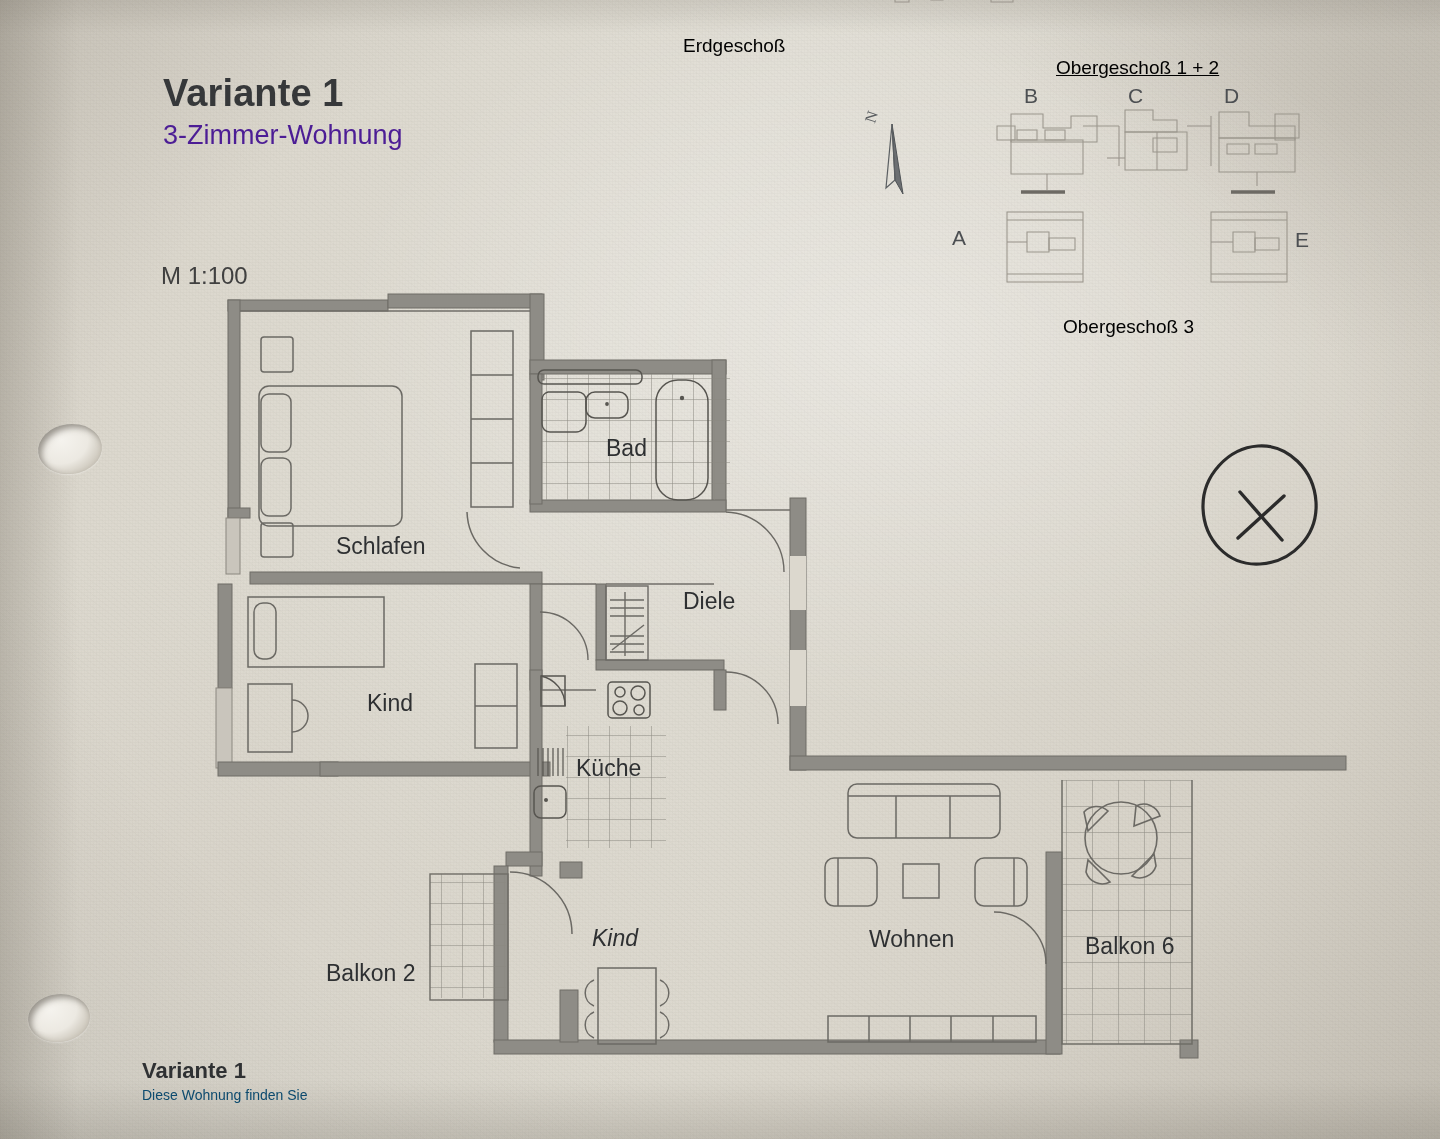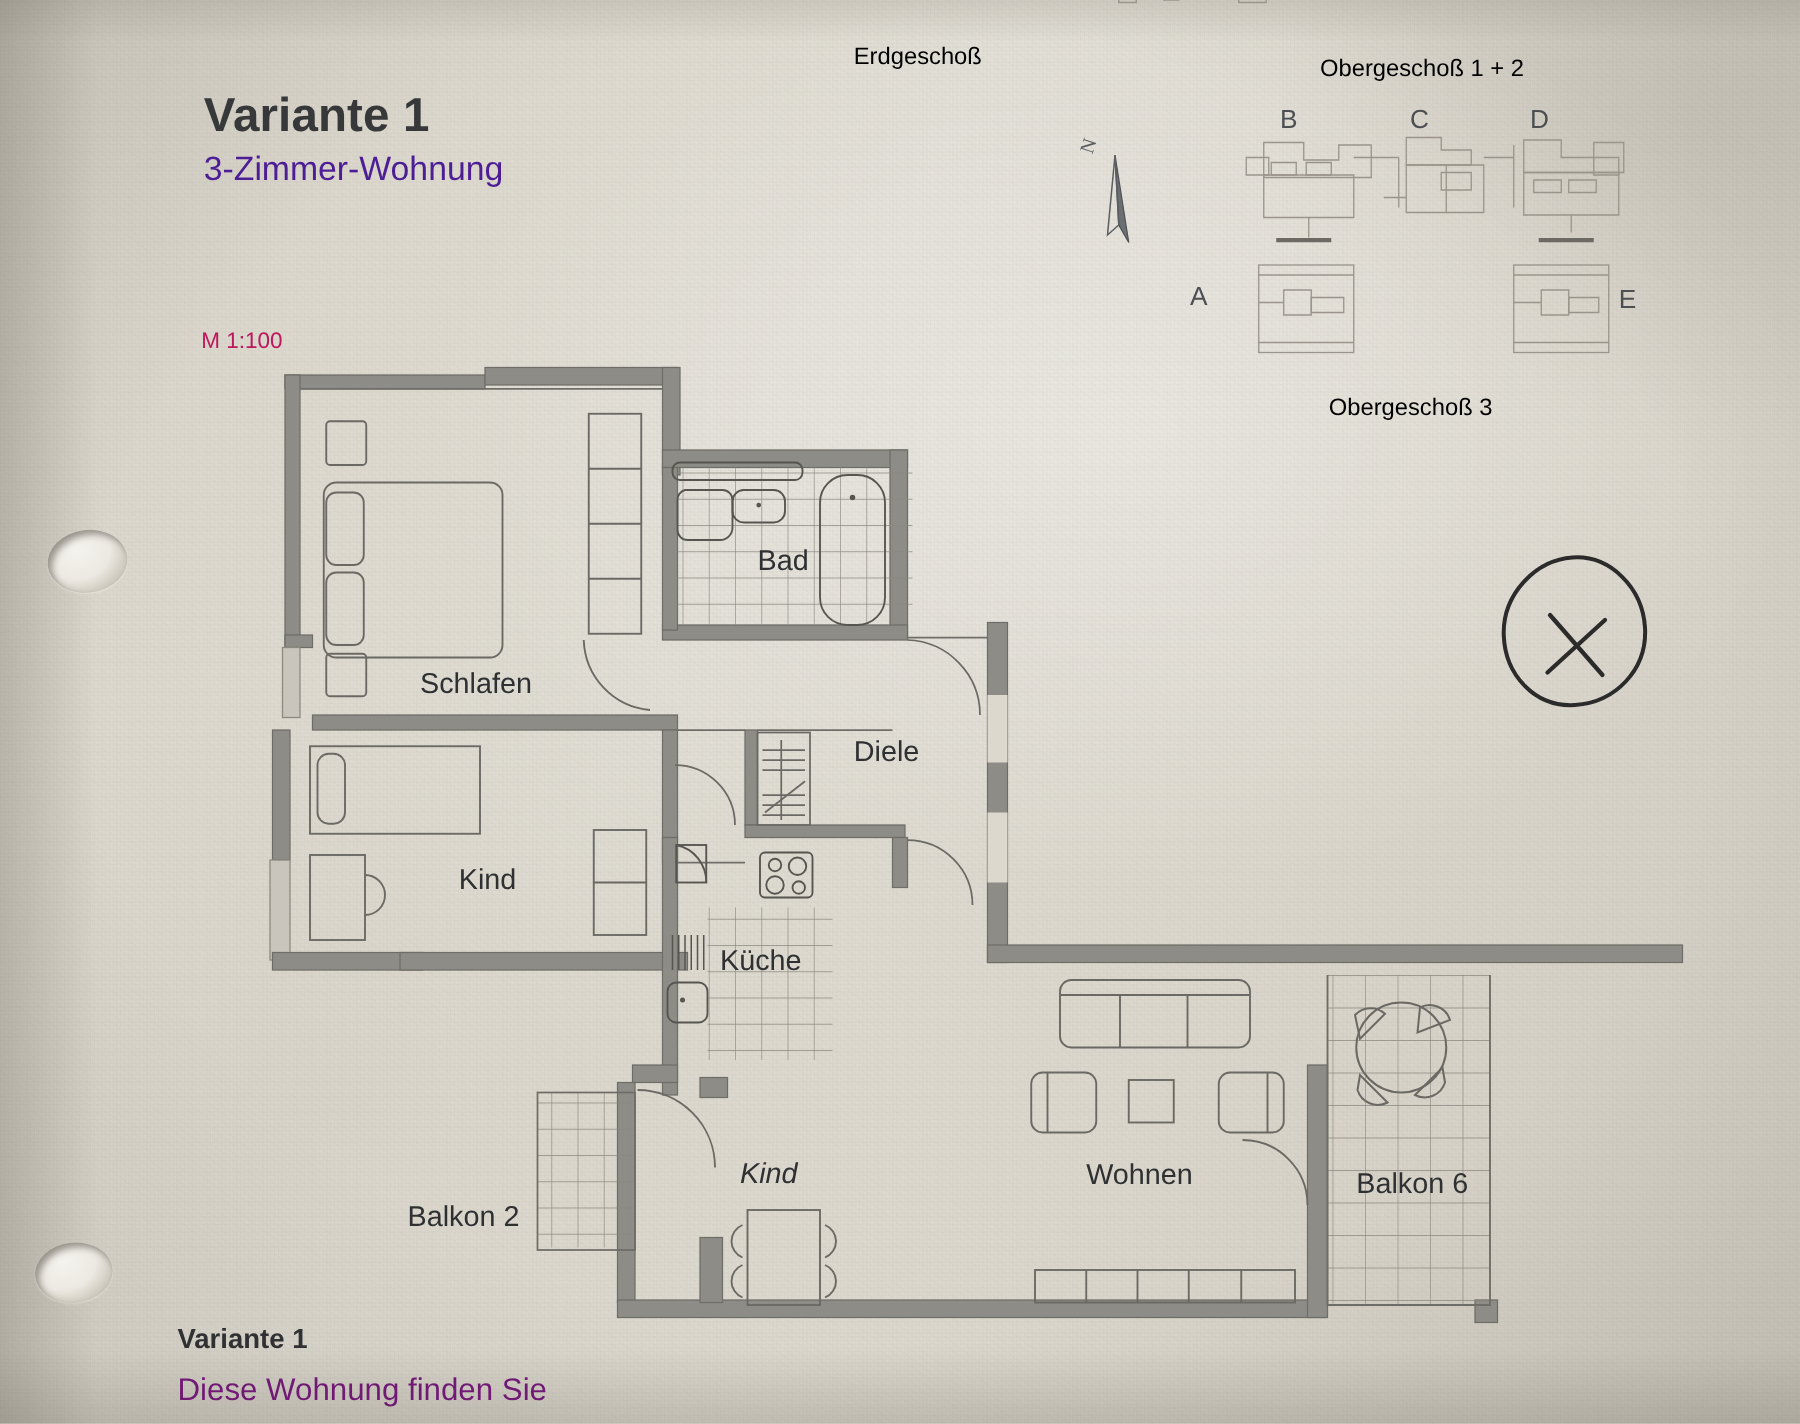--- a/index.html
+++ b/index.html
@@ -44,29 +44,29 @@
     background:radial-gradient(ellipse at 38% 30%,#f5f3ee 0%,#ece9e2 48%,#cfcabf 74%,#a49e93 100%);
     box-shadow:inset 3px 4px 6px rgba(80,74,65,.55), 0 1px 2px rgba(255,255,255,.35);
   }
   #punch-top{left:38px;top:424px;width:64px;height:50px;transform:rotate(-7deg);}
   #punch-bottom{left:28px;top:994px;width:62px;height:48px;transform:rotate(-6deg);}
 
   
   #title-block{position:absolute;left:163px;top:74px;}
   #title-main{font-size:38px;font-weight:bold;letter-spacing:.1px;color:#36383a;line-height:1;}
   #title-sub{font-size:27px;font-weight:normal;color:#4c1d95;margin-top:10px;line-height:1;}
-  #scale-label{position:absolute;left:161px;top:262px;font-size:18px;color:#be185d;}
+  #scale-label{position:absolute;left:161px;top:262px;font-size:24px;color:#404040;}
 
   #footer-block{position:absolute;left:142px;top:1060px;}
   #footer-title{font-size:22px;font-weight:bold;color:#2f3133;line-height:1;}
-  #footer-line{font-size:25px;color:#701a75;margin-top:18px;line-height:1;}
+  #footer-line{font-size:14px;color:#0c4a6e;margin-top:6px;line-height:1;}
 
   .floorcap{position:absolute;font-size:19px;color:#000000;white-space:nowrap;}
   #cap-eg{left:683px;top:35px;}
-  #cap-og12{left:1056px;top:45px;}
+  #cap-og12{left:1056px;top:57px;text-decoration:underline;}
   #cap-og3{left:1063px;top:316px;}
 
   .bldg-letter{position:absolute;font-size:21px;color:#4c4f52;}
   #ltr-b{left:1024px;top:84px;}
   #ltr-c{left:1128px;top:84px;}
   #ltr-d{left:1224px;top:84px;}
   #ltr-a{left:952px;top:226px;}
   #ltr-e{left:1295px;top:228px;}
 
   

